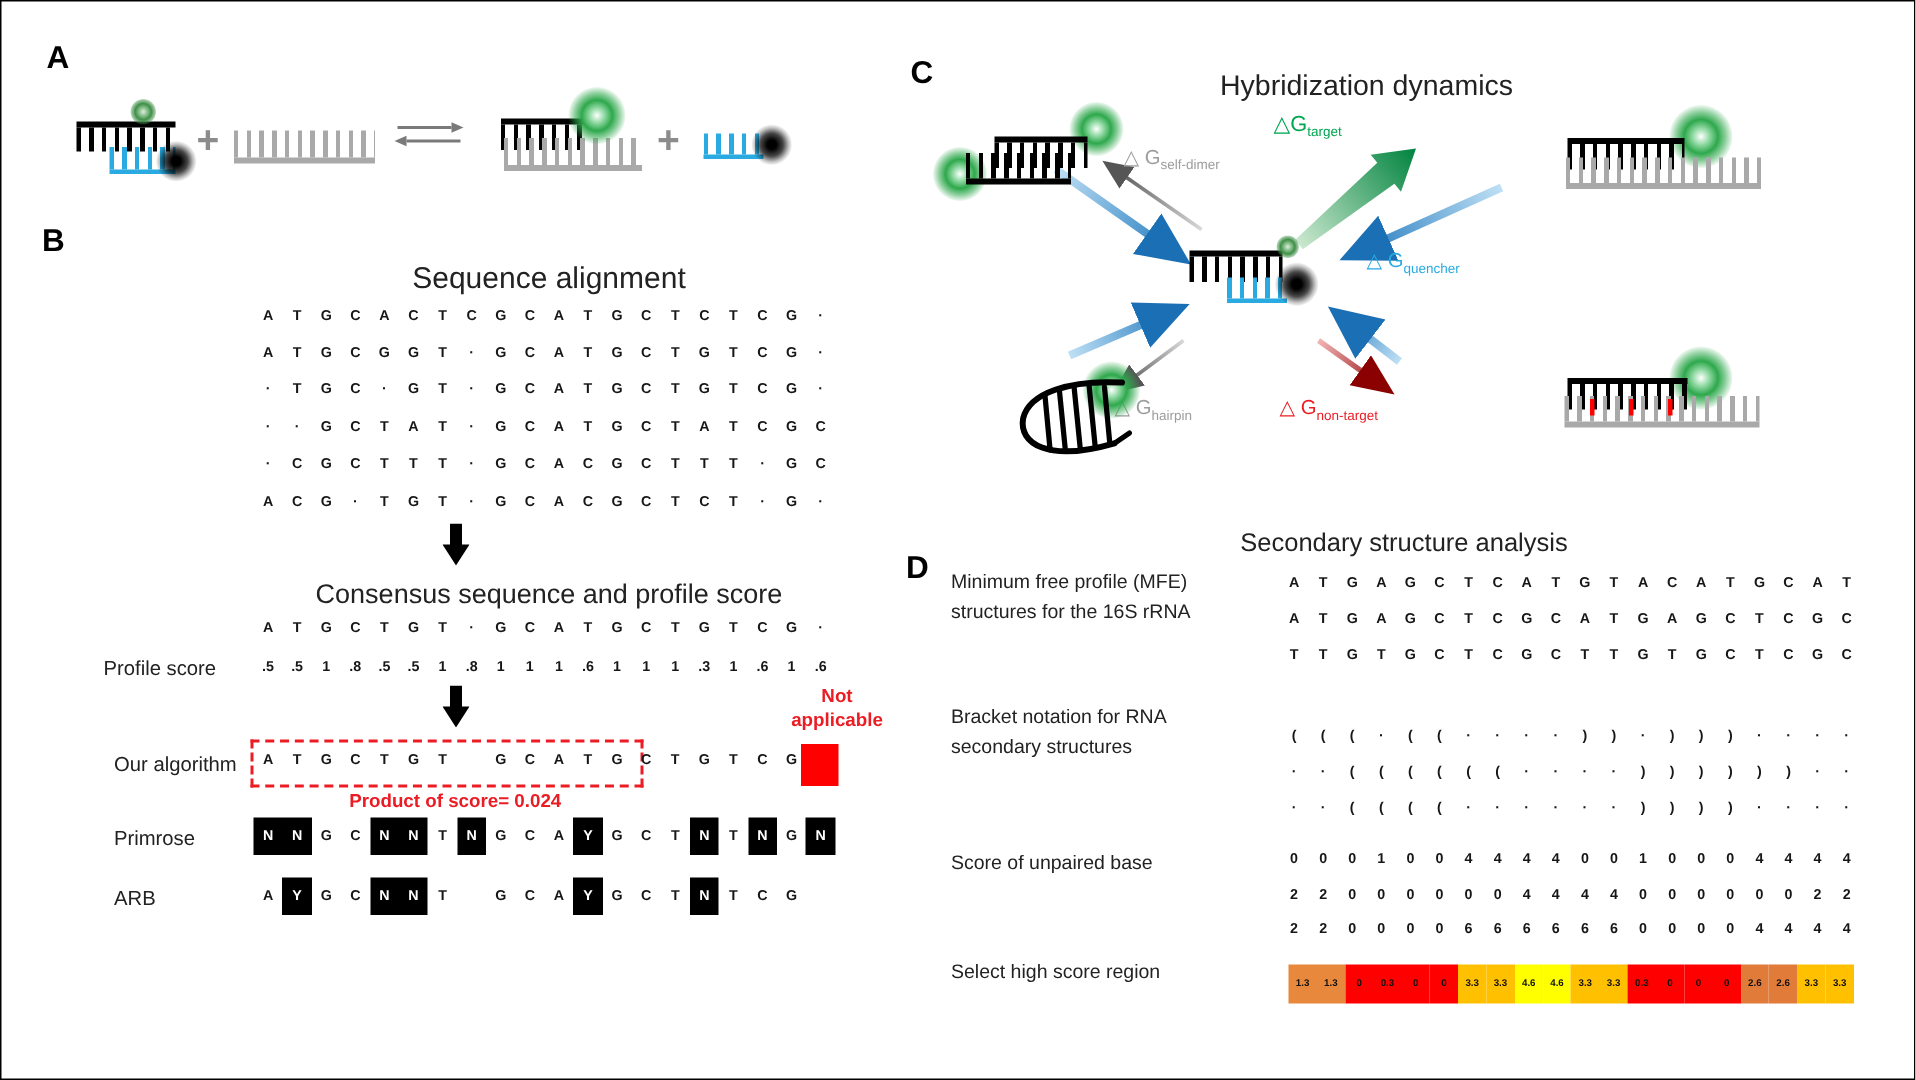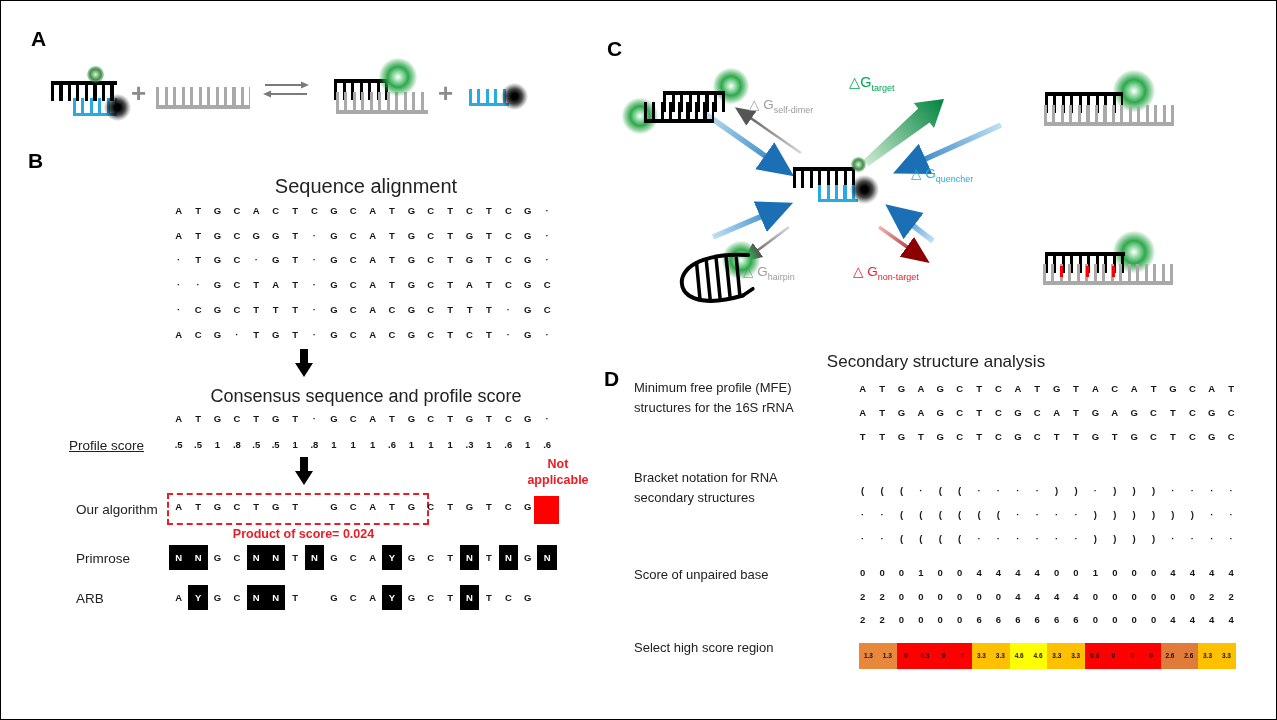--- a/index.html
+++ b/index.html
@@ -236,21 +236,21 @@
       <span class="cell">G</span>
       <span class="cell">C</span>
       <span class="cell">T</span>
       <span class="cell">G</span>
       <span class="cell">T</span>
       <span class="cell">C</span>
       <span class="cell">G</span>
       <span class="cell">·</span>
     </div>
 
-  <div class="abs row-label" style="left:68px;top:437px;text-decoration:underline;">Profile score</div>
+  <div class="abs row-label" style="left:68px;top:437px;">Profile score</div>
   <div class="crow" style="left:168px;top:437px;">
       <span class="cell">.5</span>
       <span class="cell">.5</span>
       <span class="cell">1</span>
       <span class="cell">.8</span>
       <span class="cell">.5</span>
       <span class="cell">.5</span>
       <span class="cell">1</span>
       <span class="cell">.8</span>
       <span class="cell">1</span>
@@ -346,20 +346,21 @@
       <span class="cell">C</span>
       <span class="cell">T</span>
       <span class="cell inv">N</span>
       <span class="cell">T</span>
       <span class="cell">C</span>
       <span class="cell">G</span>
       <span class="cell">&nbsp;</span>
     </div>
 
   <div class="abs panel-letter" style="left:606px;top:36px;">C</div>
+  <div class="abs sec-title" style="left:700px;top:46px;width:420px;">Hybridization dynamics</div>
 
   <svg class="abs" style="left:600px;top:30px;" width="677" height="330" viewBox="0 0 677 330">
     <defs>
       <marker id="mBlue" orient="auto" markerWidth="7" markerHeight="7" refX="4.5" refY="3">
         <path d="M0,0 L6.5,3 L0,6 Z" fill="#1b6fb5"></path>
       </marker>
       <marker id="mGray" orient="auto" markerWidth="9" markerHeight="9" refX="6" refY="3.5">
         <path d="M0,0 L8,3.5 L0,7 Z" fill="#555"></path>
       </marker>
       <marker id="mRed" orient="auto" markerWidth="9" markerHeight="9" refX="6" refY="3.5">

